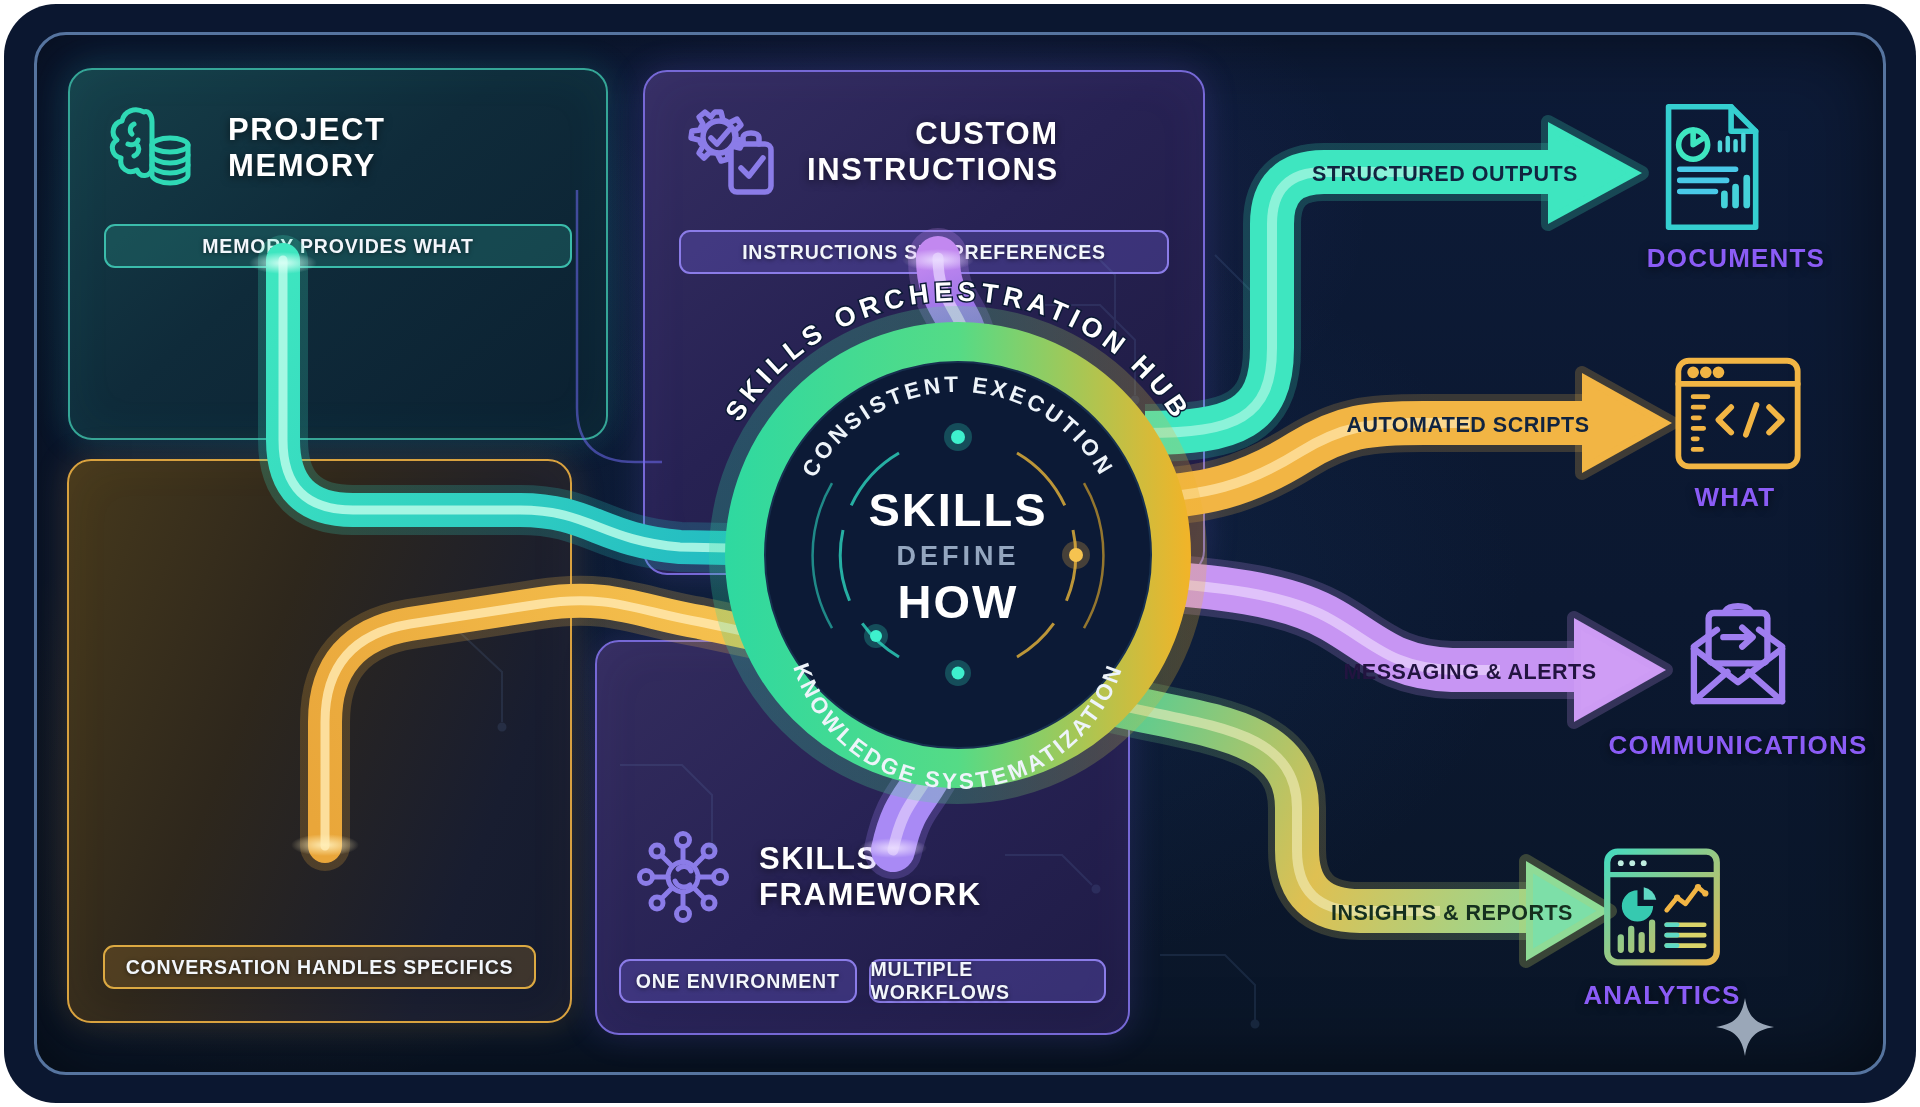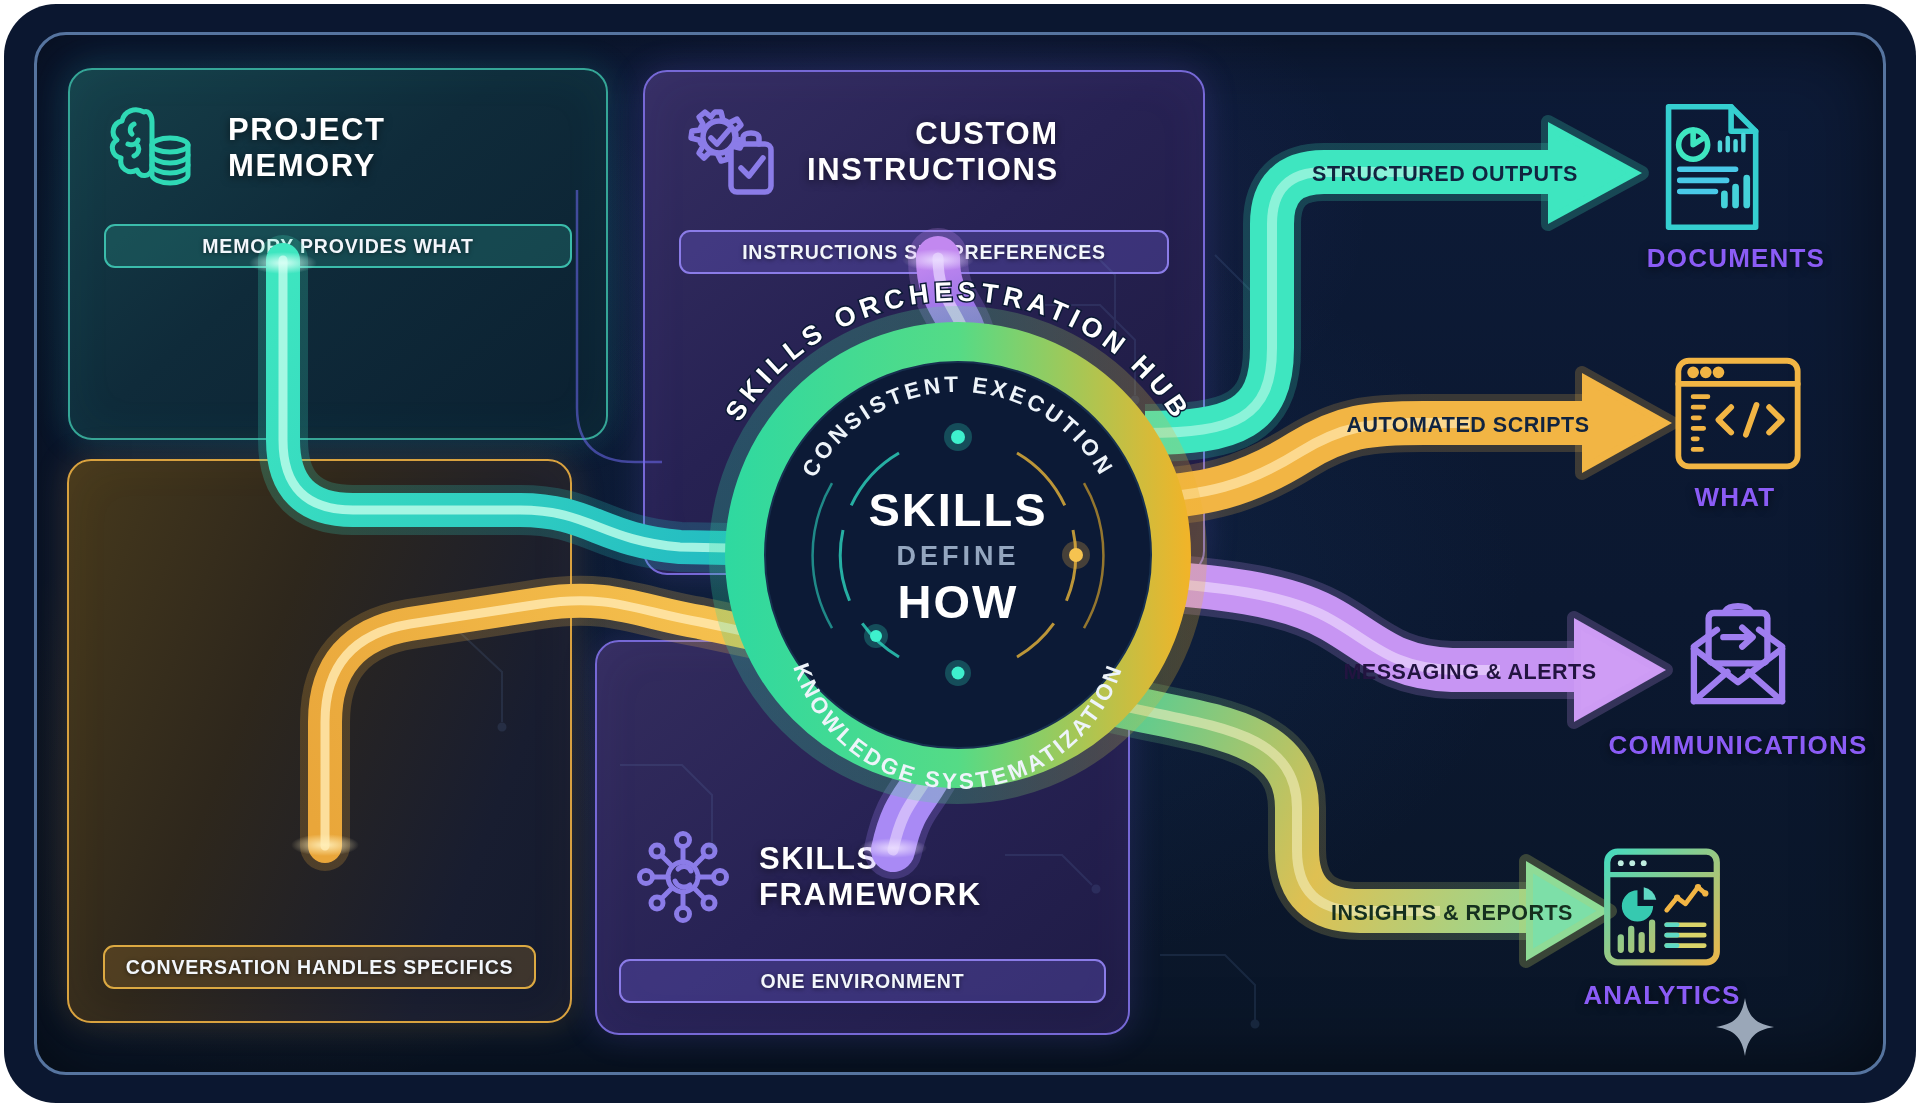--- a/index.html
+++ b/index.html
@@ -129,20 +129,21 @@
             <circle cx="78" cy="78" r="6"></circle>
         </svg>
       </span>
       <div class="panel-title">
         <div>SKILLS</div>
         <div>FRAMEWORK</div>
       </div>
     </div>
     <div class="badge-row">
       <div class="badge badge-purple">ONE ENVIRONMENT</div>
+      <div class="badge badge-purple">MULTIPLE WORKFLOWS</div>
     </div>
   </div>
 
   <svg class="svg-layer" width="1920" height="1107" viewBox="0 0 1920 1107" xmlns="http://www.w3.org/2000/svg" xmlns:xlink="http://www.w3.org/1999/xlink">
     <defs>
       <linearGradient id="ringGrad" x1="728" y1="555" x2="1188" y2="555" gradientUnits="userSpaceOnUse">
         <stop offset="0" stop-color="#2fd9a0"></stop>
           <stop offset="0.5" stop-color="#55db86"></stop>
           <stop offset="1" stop-color="#f0b429"></stop>
       </linearGradient>

